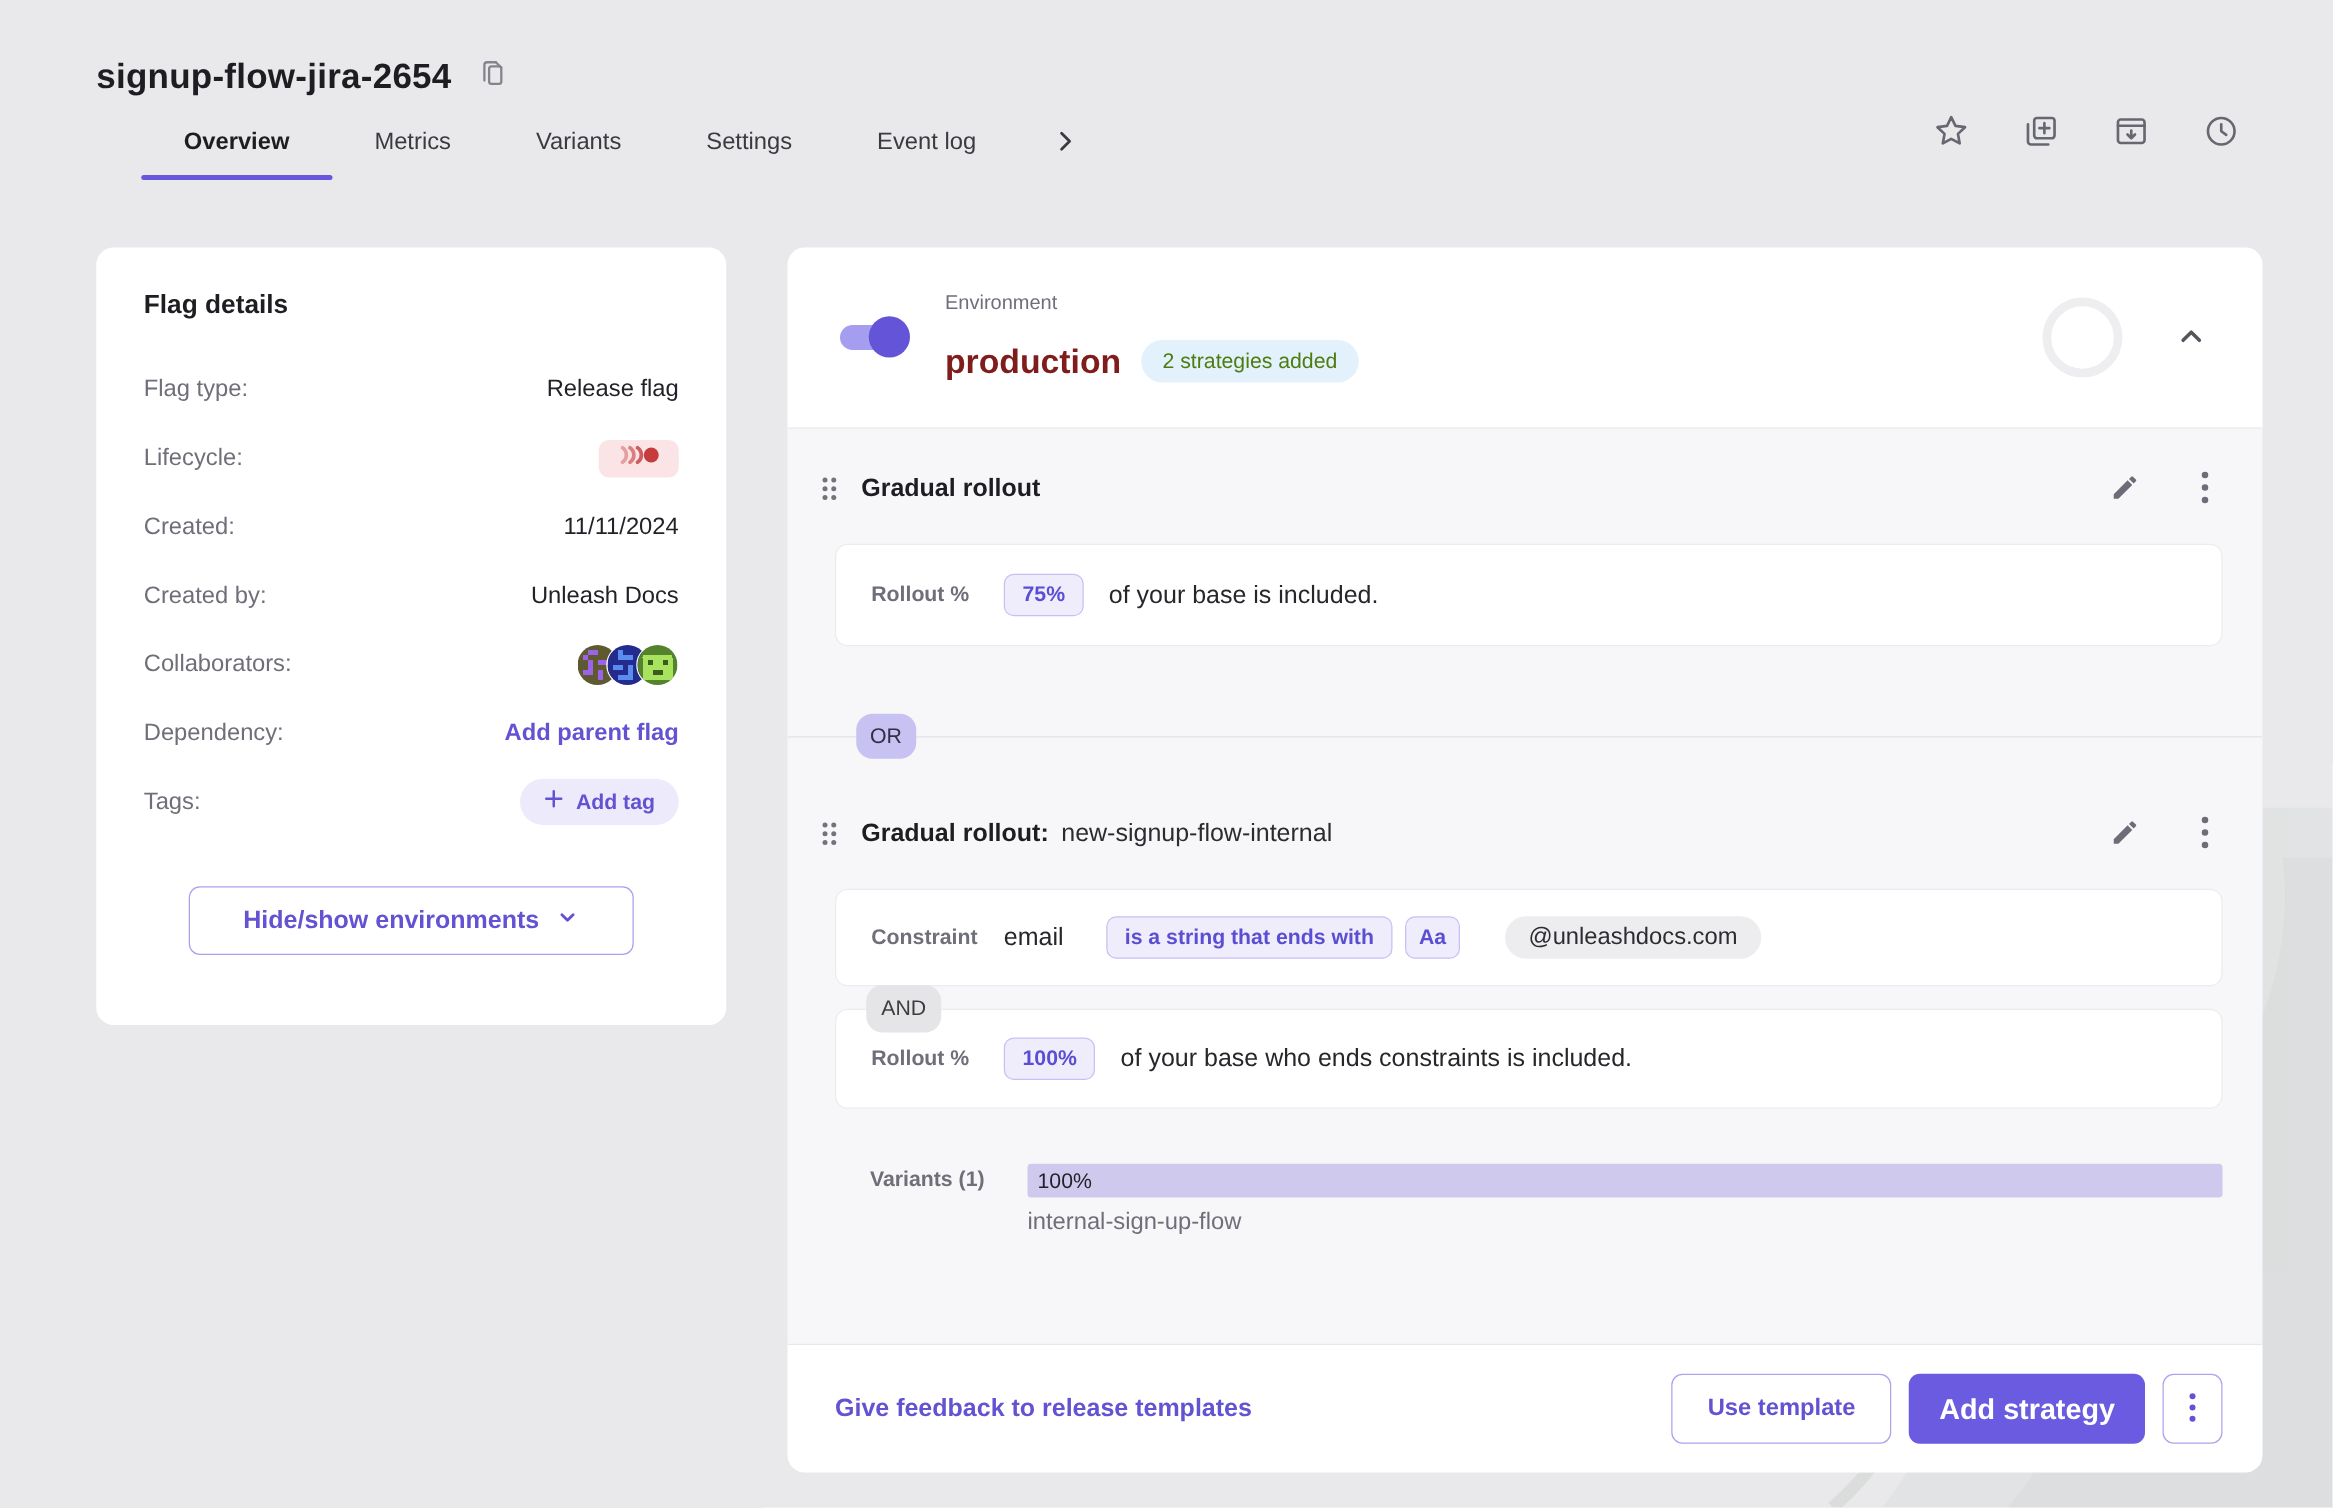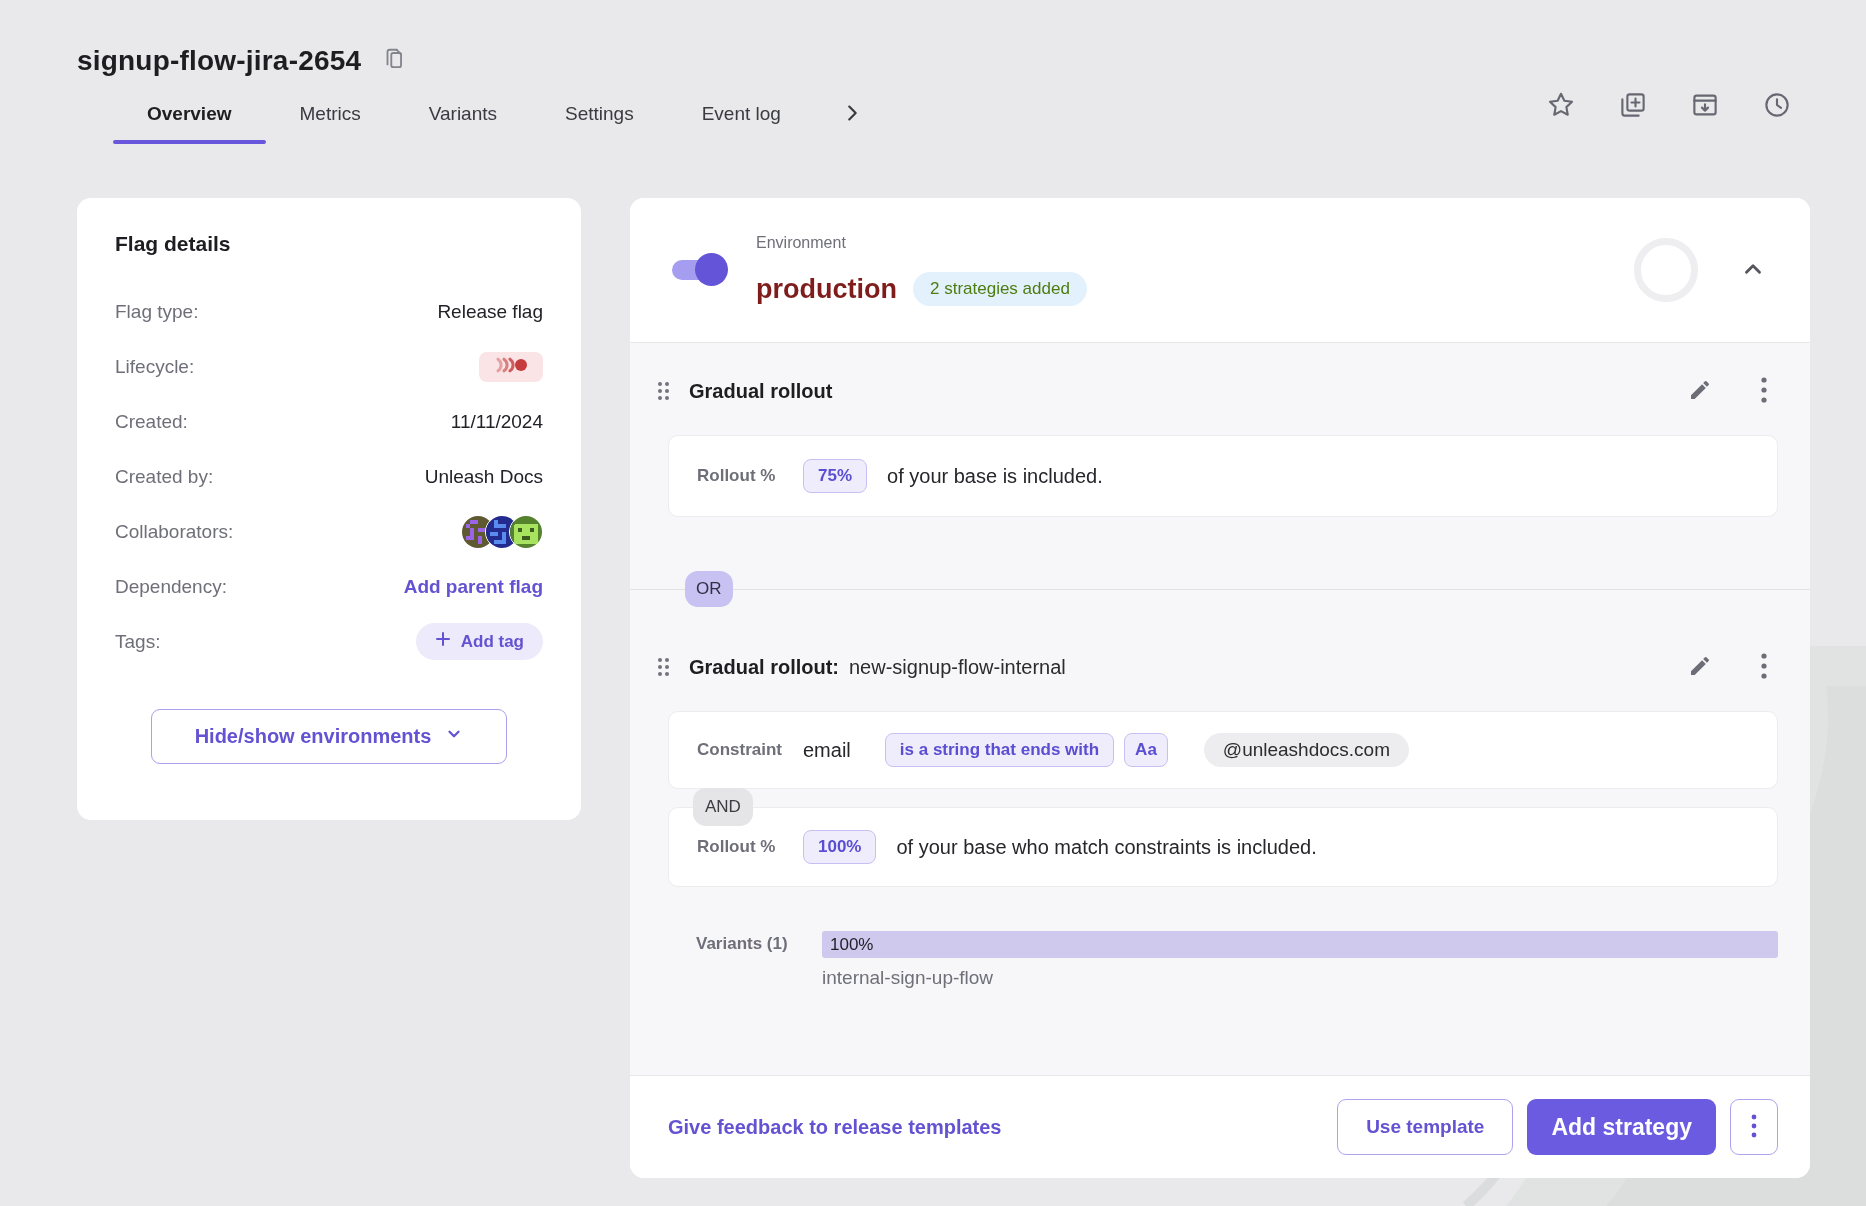--- a/index.html
+++ b/index.html
@@ -406,21 +406,21 @@
     <span class="field-name">email</span>
     <span class="chip">is a string that ends with</span>
     <span class="chip small">Aa</span>
     <span class="value-pill">@unleashdocs.com</span>
   </div>
 
   <div class="inner-card rollout2">
     <span class="and-pill">AND</span>
     <span class="row-label">Rollout %</span>
     <span class="chip">100%</span>
-    <span class="plain-text">of your base who match constraints is included.</span>
+    <span class="plain-text">of your base who ends constraints is included.</span>
   </div>
 
   <div class="variants-row">
     <span class="variants-label">Variants (1)</span>
     <span class="variants-body">
       <span class="variant-bar">
         <span>100%</span>
       </span>
       <span class="variant-name">internal-sign-up-flow</span>
     </span>

